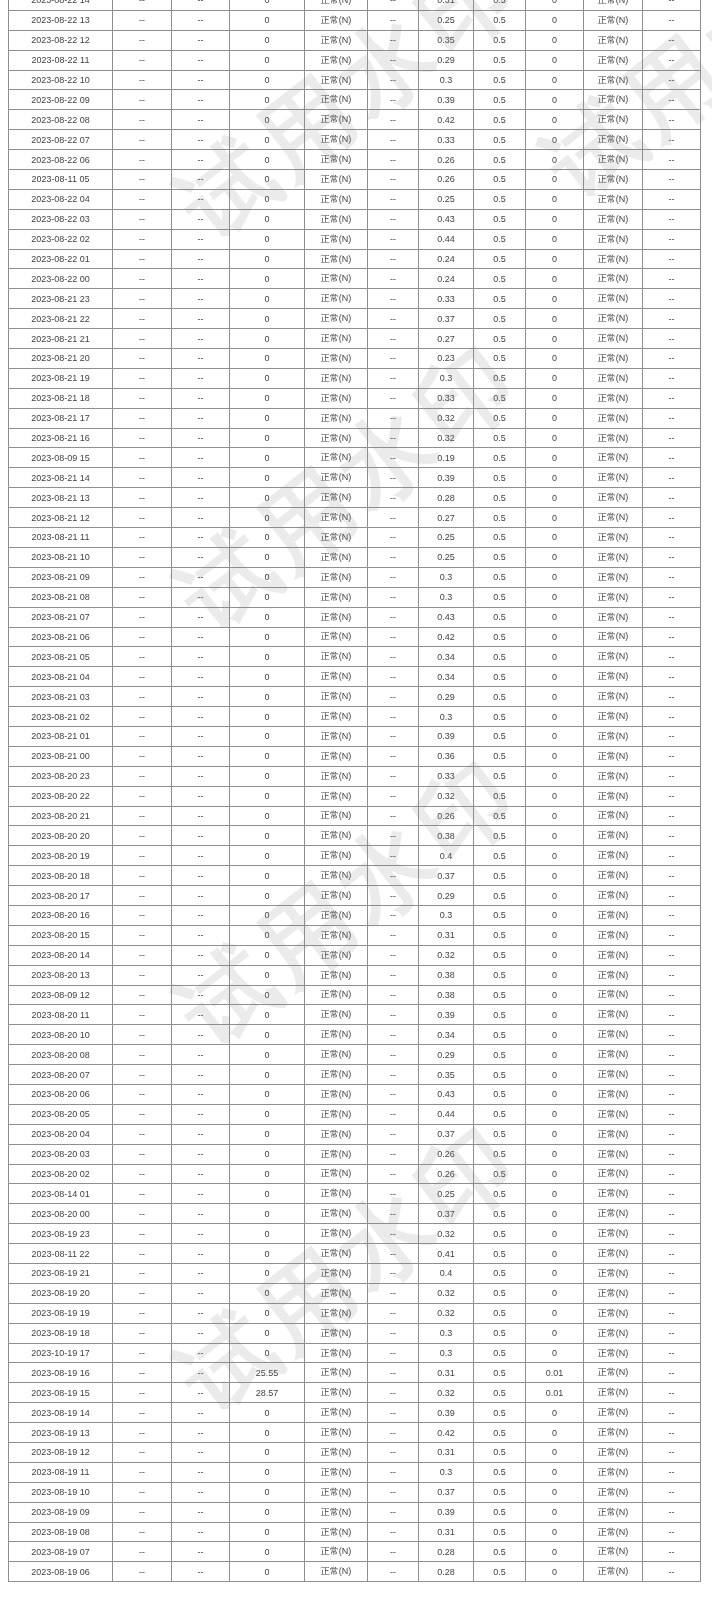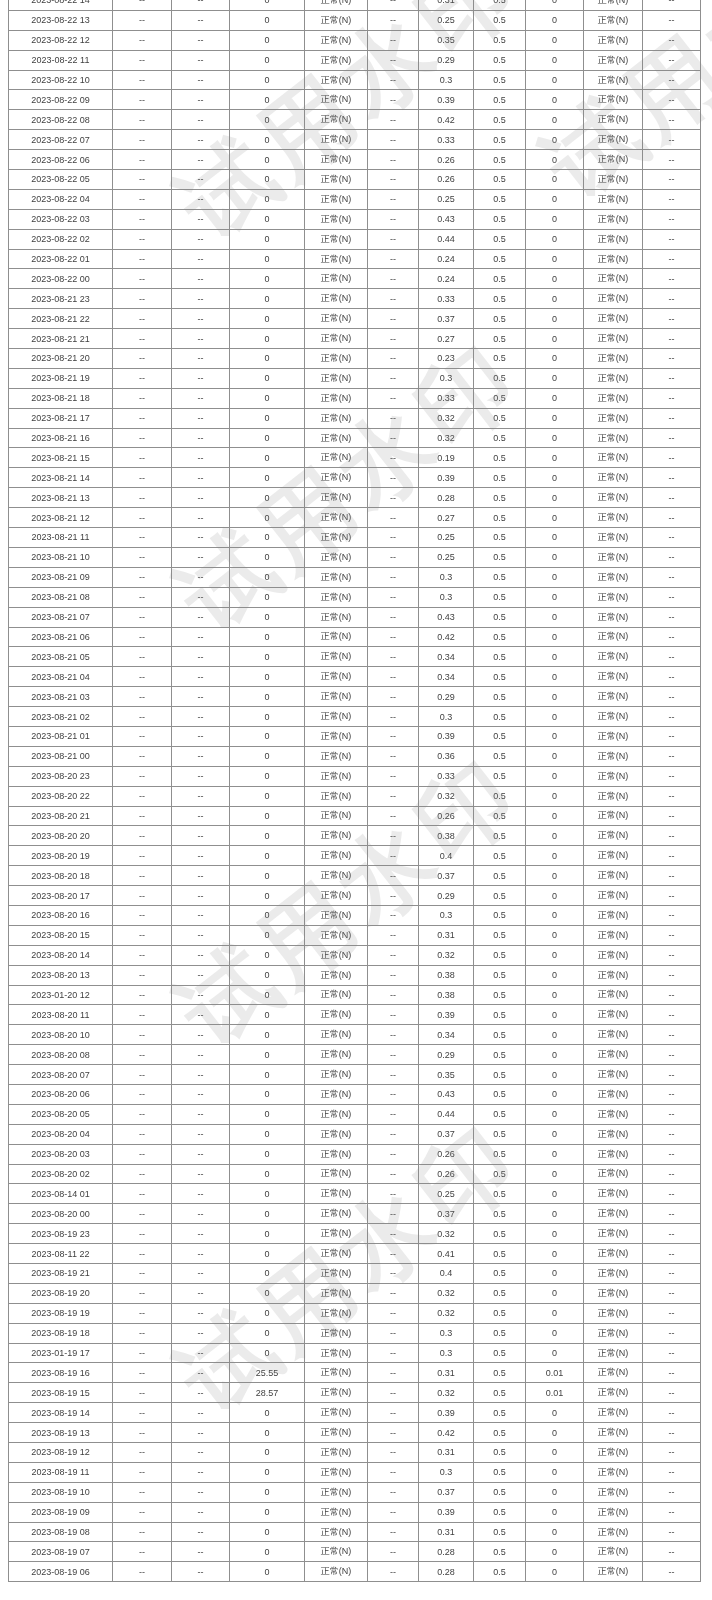--- a/index.html
+++ b/index.html
@@ -157,21 +157,21 @@
           <td>0</td>
           <td>正常(N)</td>
           <td>--</td>
           <td>0.26</td>
           <td>0.5</td>
           <td>0</td>
           <td>正常(N)</td>
           <td>--</td>
         </tr>
         <tr>
-          <td class="ts">2023-08-22 05</td>
+          <td class="ts">2023-08-11 05</td>
           <td>--</td>
           <td>--</td>
           <td>0</td>
           <td>正常(N)</td>
           <td>--</td>
           <td>0.26</td>
           <td>0.5</td>
           <td>0</td>
           <td>正常(N)</td>
           <td>--</td>
@@ -339,21 +339,21 @@
           <td>0</td>
           <td>正常(N)</td>
           <td>--</td>
           <td>0.32</td>
           <td>0.5</td>
           <td>0</td>
           <td>正常(N)</td>
           <td>--</td>
         </tr>
         <tr>
-          <td class="ts">2023-08-21 15</td>
+          <td class="ts">2023-08-09 15</td>
           <td>--</td>
           <td>--</td>
           <td>0</td>
           <td>正常(N)</td>
           <td>--</td>
           <td>0.19</td>
           <td>0.5</td>
           <td>0</td>
           <td>正常(N)</td>
           <td>--</td>
@@ -690,21 +690,21 @@
           <td>0</td>
           <td>正常(N)</td>
           <td>--</td>
           <td>0.38</td>
           <td>0.5</td>
           <td>0</td>
           <td>正常(N)</td>
           <td>--</td>
         </tr>
         <tr>
-          <td class="ts">2023-01-20 12</td>
+          <td class="ts">2023-08-09 12</td>
           <td>--</td>
           <td>--</td>
           <td>0</td>
           <td>正常(N)</td>
           <td>--</td>
           <td>0.38</td>
           <td>0.5</td>
           <td>0</td>
           <td>正常(N)</td>
           <td>--</td>
@@ -924,21 +924,21 @@
           <td>0</td>
           <td>正常(N)</td>
           <td>--</td>
           <td>0.3</td>
           <td>0.5</td>
           <td>0</td>
           <td>正常(N)</td>
           <td>--</td>
         </tr>
         <tr>
-          <td class="ts">2023-01-19 17</td>
+          <td class="ts">2023-10-19 17</td>
           <td>--</td>
           <td>--</td>
           <td>0</td>
           <td>正常(N)</td>
           <td>--</td>
           <td>0.3</td>
           <td>0.5</td>
           <td>0</td>
           <td>正常(N)</td>
           <td>--</td>

